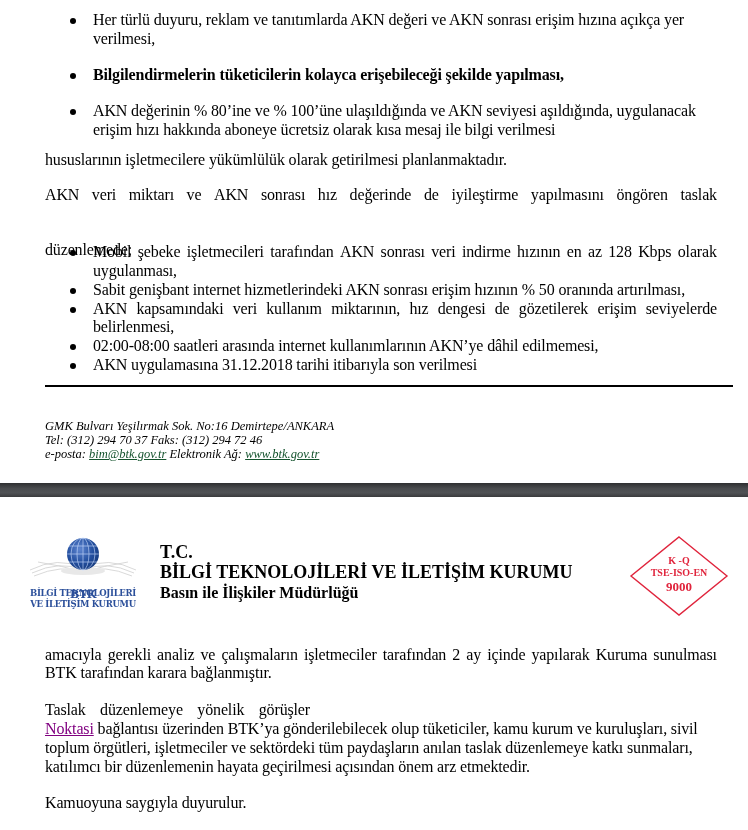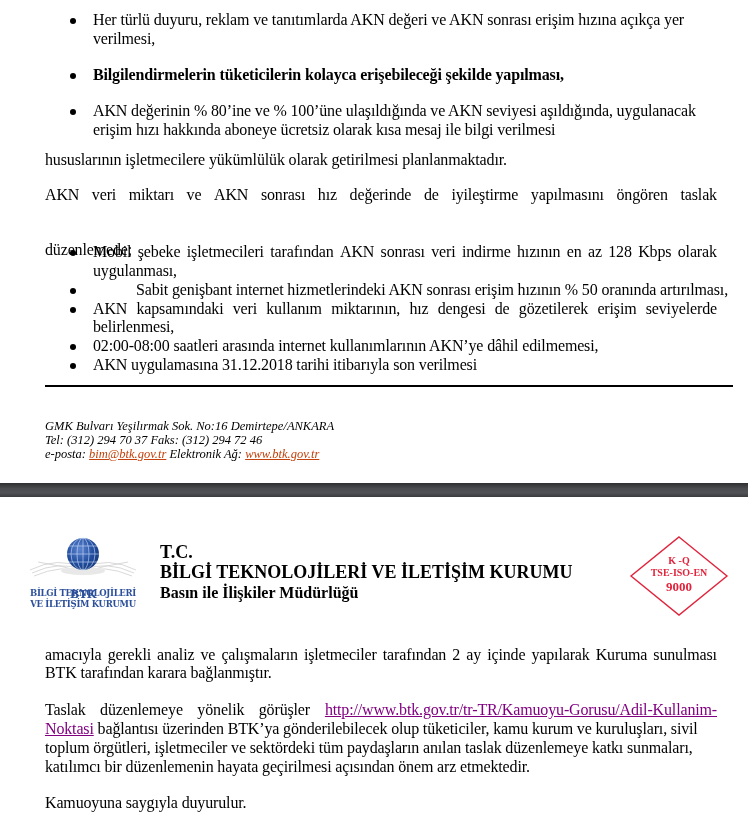--- a/index.html
+++ b/index.html
@@ -14,21 +14,21 @@
     .just { display: flex; justify-content: space-between; white-space: nowrap; }
     .bullet {
       position: absolute; width: 6px; height: 6px; border-radius: 50%; background: #000;
     }
     .rule { position: absolute; left: 45px; width: 688px; height: 1.6px; background: #000; top: 385px; }
     .footer {
       position: absolute; left: 45px; font-size: 12.5px; line-height: 14px; font-style: italic;
       white-space: nowrap;
       margin-top: 15px;
     }
-    .blue-link { color: #c2410c; text-decoration: underline; }
+    .blue-link { color: #14532d; text-decoration: underline; }
     .purple-link { color: #800080; text-decoration: underline; }
     .separator {
       position: absolute; left: 0; top: 483px; width: 748px; height: 14px;
       background: linear-gradient(to bottom, #2e2f31 0%, #4a4c4f 40%, #505255 70%, #3a3b3d 100%);
     }
     .hdr {
       position: absolute; font-weight: bold; white-space: nowrap; text-align: left;
       font-family: "Liberation Serif", serif;
     }
     .logo-text {
@@ -99,21 +99,21 @@
           <span>en</span>
           <span>az</span>
           <span>128</span>
           <span>Kbps</span>
           <span>olarak</span>
         </div>
       <div class="line" style="left:93px;top:262px;">uygulanması,</div>
     </div>
     <div>
       <span class="bullet" style="left:70px;top:288px;"></span>
-      <div class="line" style="left:93px;top:281px;margin-left:43px;">Sabit genişbant internet hizmetlerindeki AKN sonrası erişim hızının % 50 oranında artırılması,</div>
+      <div class="line" style="left:93px;top:281px;">Sabit genişbant internet hizmetlerindeki AKN sonrası erişim hızının % 50 oranında artırılması,</div>
     </div>
     <div>
       <span class="bullet" style="left:70px;top:307px;"></span>
       <div class="line just" id="b2l1" style="left:93px;top:300px;width:624px;">
           <span>AKN</span>
           <span>kapsamındaki</span>
           <span>veri</span>
           <span>kullanım</span>
           <span>miktarının,</span>
           <span>hız</span>
@@ -221,21 +221,20 @@
   </div>
 
   <div>
     <div class="line" style="left:45px;top:701px;width:672px;display:flex;justify-content:space-between;">
       <span id="p4words" style="display:flex;justify-content:space-between;width:265px;">
           <span>Taslak</span>
           <span>düzenlemeye</span>
           <span>yönelik</span>
           <span>görüşler</span>
         </span>
-      <a class="purple-link">http://www.btk.gov.tr/tr-TR/Kamuoyu-Gorusu/Adil-Kullanim-</a>
     </div>
     <div class="line" style="left:45px;top:720px;">
       <a class="purple-link">Noktasi</a><span> bağlantısı üzerinden BTK’ya gönderilebilecek olup tüketiciler, kamu kurum ve kuruluşları, sivil</span>
     </div>
     <div class="line" style="left:45px;top:739px;">toplum örgütleri, işletmeciler ve sektördeki tüm paydaşların anılan taslak düzenlemeye katkı sunmaları,</div>
     <div class="line" style="left:45px;top:758px;">katılımcı bir düzenlemenin hayata geçirilmesi açısından önem arz etmektedir.</div>
   </div>
 
   <div class="line" style="left:45px;top:794px;">Kamuoyuna saygıyla duyurulur.</div>
 </div>

